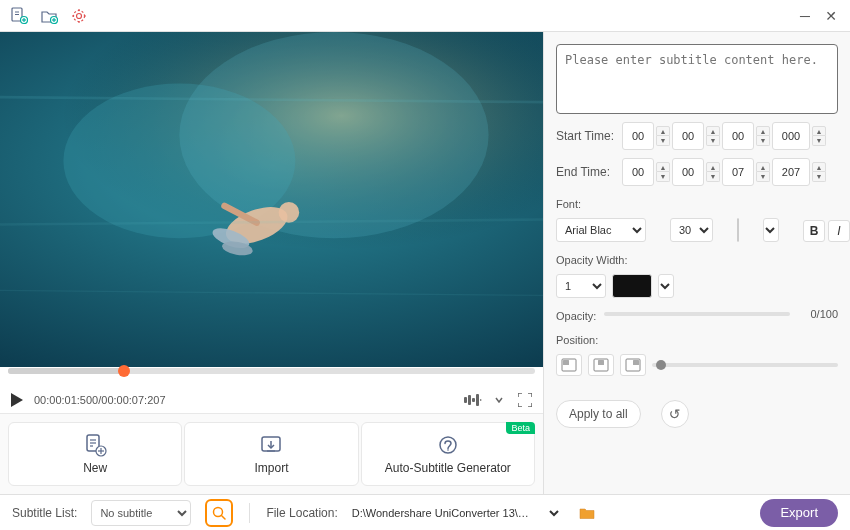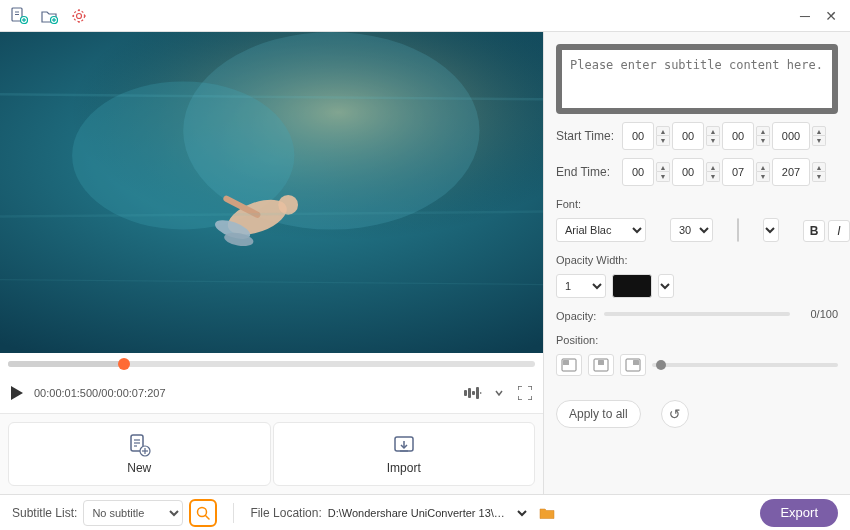--- a/index.html
+++ b/index.html
@@ -86,21 +86,21 @@
       position: relative;
       background: 
         radial-gradient(ellipse 200px 150px at 60% 30%, rgba(255,200,100,0.3) 0%, transparent 70%),
         radial-gradient(ellipse 300px 200px at 30% 20%, rgba(200,240,255,0.2) 0%, transparent 60%),
         linear-gradient(180deg, #2a7a8b 0%, #1a5a6b 40%, #0d3d50 100%);
     }
 
     
     .playback-controls {
       background: #fff;
-      padding: 8px 8px;
+      padding: 1px 8px;
       display: flex;
       flex-direction: column;
       gap: 14px;
     }
     .timeline {
       width: 100%;
       height: 6px;
       background: #e0e0e0;
       border-radius: 3px;
       position: relative;
@@ -210,21 +210,21 @@
       flex-direction: column;
       padding: 12px;
       gap: 8px;
       border-left: 1px solid #e0e0e0;
       overflow-y: auto;
     }
 
     .subtitle-textarea {
       width: 100%;
       height: 70px;
-      border: 6px solid #737373;
+      border: 1px solid #737373;
       border-radius: 4px;
       background: #fff;
       padding: 8px;
       font-size: 12px;
       color: #bbb;
       resize: none;
       outline: none;
     }
 
     .time-row {
@@ -429,21 +429,21 @@
       border-top: 1px solid #e0e0e0;
       display: flex;
       align-items: center;
       padding: 0 12px;
       gap: 12px;
       flex-shrink: 0;
     }
     .status-section {
       display: flex;
       align-items: center;
-      gap: 6px;
+      gap: 14px;
     }
     .status-label {
       font-size: 12px;
       color: #555;
     }
     .subtitle-select {
       height: 26px;
       border: 1px solid #ddd;
       border-radius: 4px;
       background: #fff;
@@ -649,20 +649,31 @@
       <div class="action-btn">
         <div class="action-btn-icon">
           <svg width="24" height="24" viewBox="0 0 24 24" fill="none">
             <rect x="3" y="4" width="18" height="14" rx="2" stroke="#5b6a8a" stroke-width="1.5" fill="none"></rect>
             <line x1="12" y1="8" x2="12" y2="14" stroke="#5b6a8a" stroke-width="1.5"></line>
             <polyline points="9,12 12,15 15,12" fill="none" stroke="#5b6a8a" stroke-width="1.5"></polyline>
             <line x1="8" y1="18" x2="16" y2="18" stroke="#5b6a8a" stroke-width="1.2"></line>
           </svg>
         </div>
         <span class="action-btn-label">Import</span>
+      </div>
+      <div class="action-btn">
+        <div class="beta-badge">Beta</div>
+        <div class="action-btn-icon">
+          <svg width="24" height="24" viewBox="0 0 24 24" fill="none">
+            <circle cx="12" cy="12" r="8" stroke="#5b6a8a" stroke-width="1.5" fill="none"></circle>
+            <path d="M9 10.5c0-1.5 1.2-2.5 3-2.5s3 1 3 2.5c0 1.5-3 3-3 5" stroke="#5b6a8a" stroke-width="1.5" stroke-linecap="round"></path>
+            <circle cx="12" cy="17" r="0.8" fill="#5b6a8a"></circle>
+          </svg>
+        </div>
+        <span class="action-btn-label">Auto-Subtitle Generator</span>
       </div>
     </div>
 
   </div>
 
   <div class="right-panel">
 
     <textarea class="subtitle-textarea" placeholder="Please enter subtitle content here." style=""></textarea>
 
     <div class="time-row">

